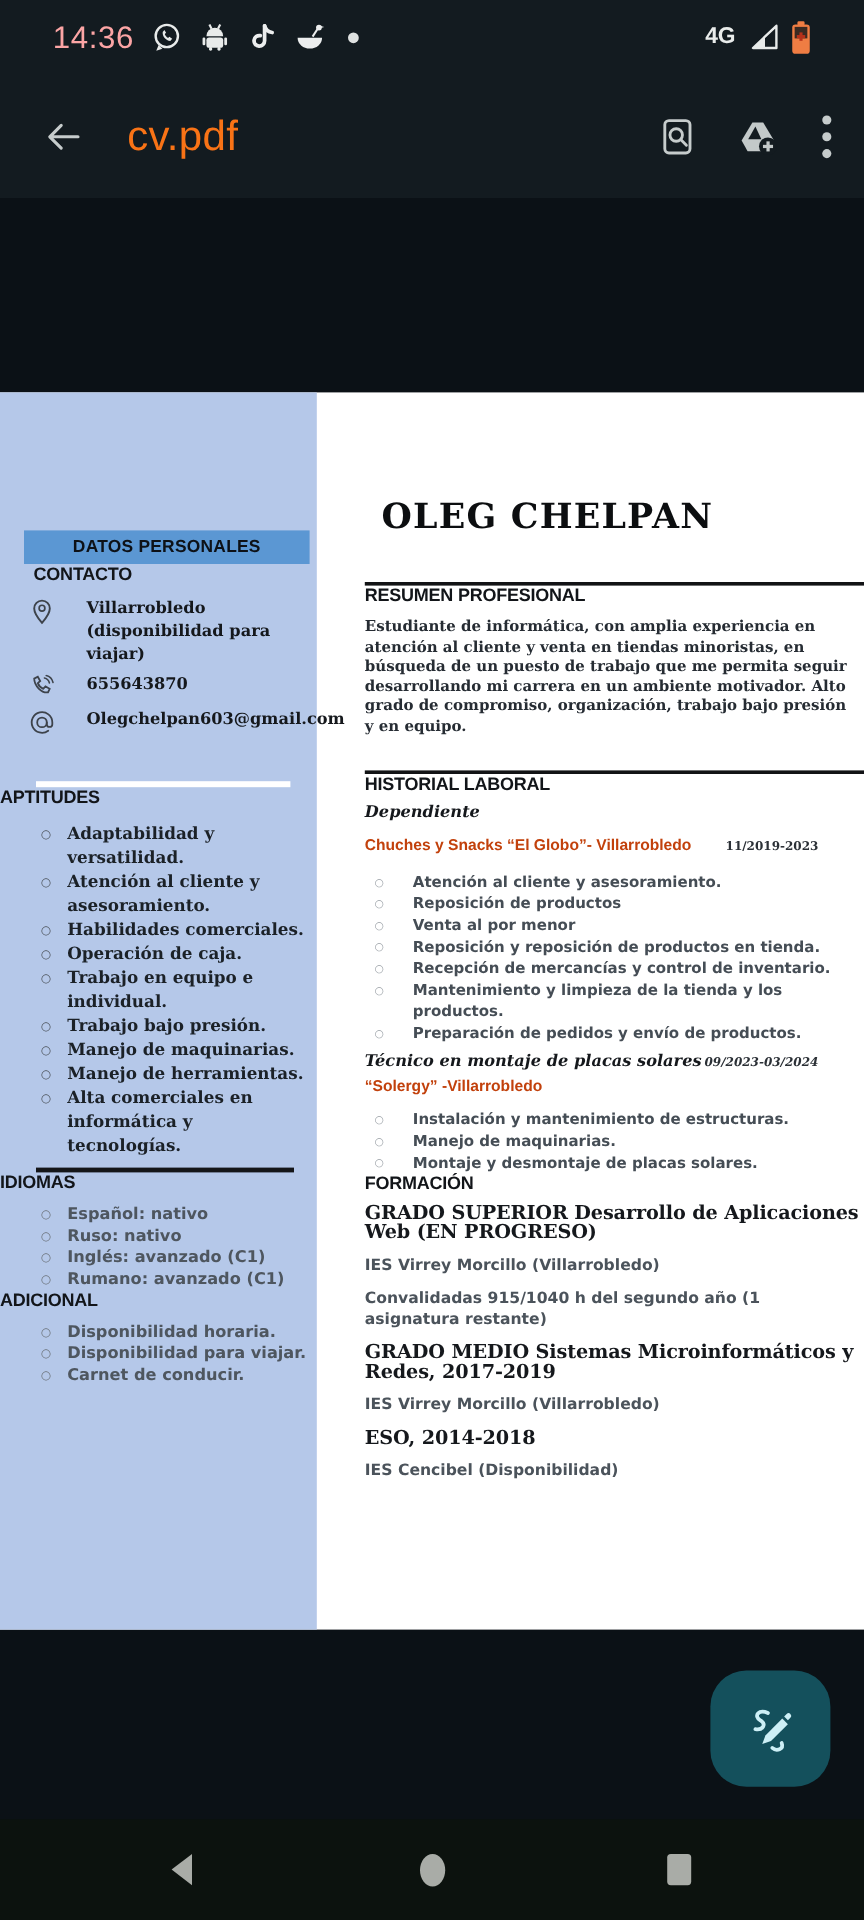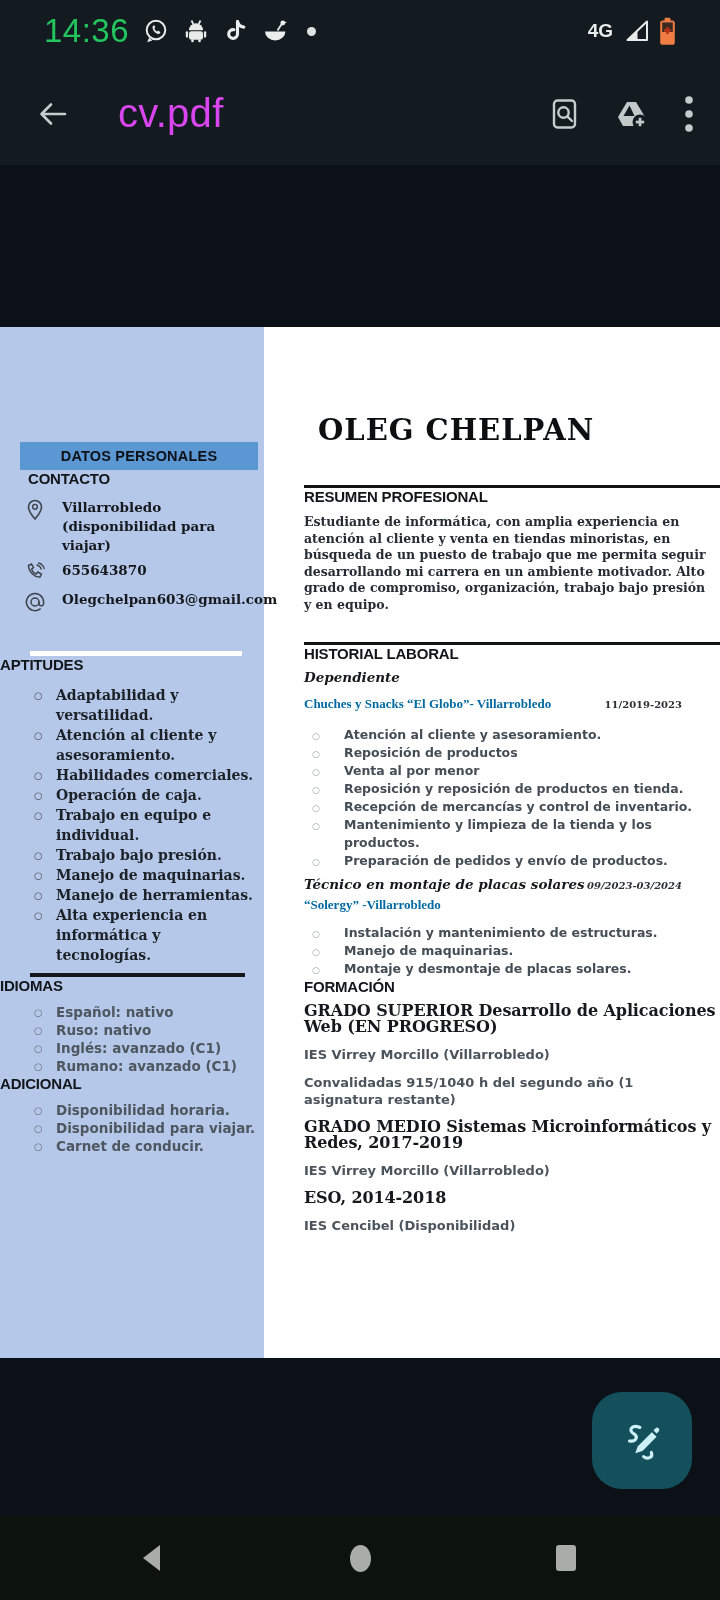--- a/index.html
+++ b/index.html
@@ -5,46 +5,46 @@
   html,body{margin:0;padding:0;background:#0b1116;}
   .screen{position:relative;width:720px;height:1600px;overflow:hidden;
     font-family:"Liberation Sans",sans-serif;background:#0b1116;}
 
   
   .topbar{position:absolute;left:0;top:0;width:720px;height:165px;background:#131b20;}
   .status-bar{position:absolute;left:0;top:0;width:720px;height:62px;
     display:flex;align-items:center;justify-content:space-between;padding:0 44px;box-sizing:border-box;}
   .status-left{display:flex;align-items:center;gap:14px;}
   .status-right{display:flex;align-items:center;gap:9px;}
-  .time{font-size:33px;color:#22c55e;letter-spacing:0.5px;}
+  .time{font-size:26px;color:#fca5a5;letter-spacing:0.5px;}
   .sicon{display:inline-flex;align-items:center;justify-content:center;}
   .notif-dot{width:9px;height:9px;border-radius:50%;background:#dfe2e1;margin-left:4px;}
   .net{font-size:19px;font-weight:700;color:#e9eceb;margin-right:2px;}
 
   .app-bar{position:absolute;left:0;top:62px;width:720px;height:103px;
     display:flex;align-items:center;padding:0 26px 0 30px;box-sizing:border-box;}
   .icon-btn{background:none;border:none;padding:0;display:inline-flex;align-items:center;justify-content:center;cursor:pointer;}
   .back-btn{width:44px;height:44px;}
-  .doc-title{font-size:40px;color:#d946ef;margin-left:44px;letter-spacing:0.3px;}
+  .doc-title{font-size:35px;color:#f97316;margin-left:32px;letter-spacing:0.3px;}
   .app-actions{margin-left:auto;display:flex;align-items:center;gap:36px;}
 
   
   .viewer{position:absolute;left:0;top:165px;width:720px;height:1351px;background:#0b1116;}
   .page{position:absolute;left:0;top:162px;width:720px;height:1031px;background:#ffffff;}
 
   
   .side{position:absolute;left:0;top:0;width:264px;height:1031px;background:#b5c8e9;box-sizing:border-box;}
   .datos-bar{margin:115px 6px 0 20px;width:238px;height:28px;background:#5b97d3;
     display:flex;align-items:center;justify-content:center;}
   .datos-bar span{font-size:14.5px;font-weight:700;color:#0d1117;letter-spacing:0.2px;}
   .side h3,.main h3{font-size:15px;font-weight:700;color:#121519;letter-spacing:-0.2px;margin:0;line-height:18px;}
   .side .sec{margin-left:28px;margin-right:10px;}
   .h-contacto{margin-top:9px;}
   .contact-rows{margin-top:10px;margin-left:-6px;}
-  .crow{display:flex;gap:14px;margin-top:0;}
+  .crow{display:flex;gap:24px;margin-top:0;}
   .crow + .crow{margin-top:6px;}
   .cicon{flex:none;width:26px;display:flex;justify-content:center;padding-top:1px;color:#3d434b;}
   .ctext{font-family:"DejaVu Serif",serif;font-weight:700;font-size:13.5px;line-height:19px;color:#15181c;width:196px;}
   .rule-white{margin:38px 0 0 30px;width:212px;height:5px;background:#ffffff;}
   .rule-black{margin:8px 0 0 30px;width:215px;height:4px;background:#141619;}
   .h-apt{margin-top:40px;margin-left:28px;}
   .h-idi{margin-top:44px;margin-left:28px;}
   .h-adi{margin-top:36px;margin-left:28px;}
   ul.blist{list-style:none;margin:11px 0 0 34px;padding:0;width:222px;}
   ul.blist li{position:relative;padding-left:22px;}
@@ -62,21 +62,21 @@
   .rule-h{height:3px;background:#121315;width:100%;}
   .rule-1{margin-top:38px;}
   .rule-2{margin-top:29px;}
   .h-res{margin-top:32px;line-height:20px;}
   .res-text{margin:8px 0 0 0;width:404px;font-family:"DejaVu Serif",serif;font-weight:700;
     font-size:12.5px;line-height:16.5px;color:#262c33;}
   .h-hist{margin-top:36px;line-height:20px;}
   .job-role{margin:6px 0 0 0;font-family:"DejaVu Serif",serif;font-weight:700;font-style:italic;
     font-size:13.5px;line-height:17px;color:#15181c;}
   .job-line{display:flex;align-items:baseline;margin-top:9px;}
-  .job-co{font-family:Liberation Serif, serif;font-weight:700;font-size:13px;line-height:17px;color:#0369a1;}
+  .job-co{font-family:Liberation Sans, sans-serif;font-weight:700;font-size:13px;line-height:17px;color:#c2410c;}
   .job-date{margin-left:auto;margin-right:40px;font-family:"DejaVu Serif",serif;font-weight:700;
     font-size:10px;color:#2b3036;}
   .job-date.it{font-style:italic;}
   .job2-row{display:flex;align-items:baseline;margin-top:0;}
   .co2{margin-top:3px;}
   ul.duties{list-style:none;margin:14px 0 0 6px;padding:0;
     font-family:"DejaVu Sans",sans-serif;font-weight:700;font-size:12.5px;line-height:18px;color:#454d55;}
   ul.duties li{position:relative;padding-left:34px;}
   ul.duties li::before{content:"○";position:absolute;left:2px;top:1px;font-size:9px;color:#9aa0a6;}
   ul.duties2{margin-top:11px;}
@@ -247,21 +247,21 @@
         <h3 class="h-apt">APTITUDES</h3>
         <ul class="blist apt">
           <li>Adaptabilidad y versatilidad.</li>
           <li>Atención al cliente y asesoramiento.</li>
           <li>Habilidades comerciales.</li>
           <li>Operación de caja.</li>
           <li>Trabajo en equipo e individual.</li>
           <li>Trabajo bajo presión.</li>
           <li>Manejo de maquinarias.</li>
           <li>Manejo de herramientas.</li>
-          <li>Alta experiencia en informática y tecnologías.</li>
+          <li>Alta comerciales en informática y tecnologías.</li>
         </ul>
 
         <div class="rule-black"></div>
 
         <h3 class="h-idi">IDIOMAS</h3>
         <ul class="blist gray">
           <li>Español: nativo</li>
           <li>Ruso: nativo</li>
           <li>Inglés: avanzado (C1)</li>
           <li>Rumano: avanzado (C1)</li>

